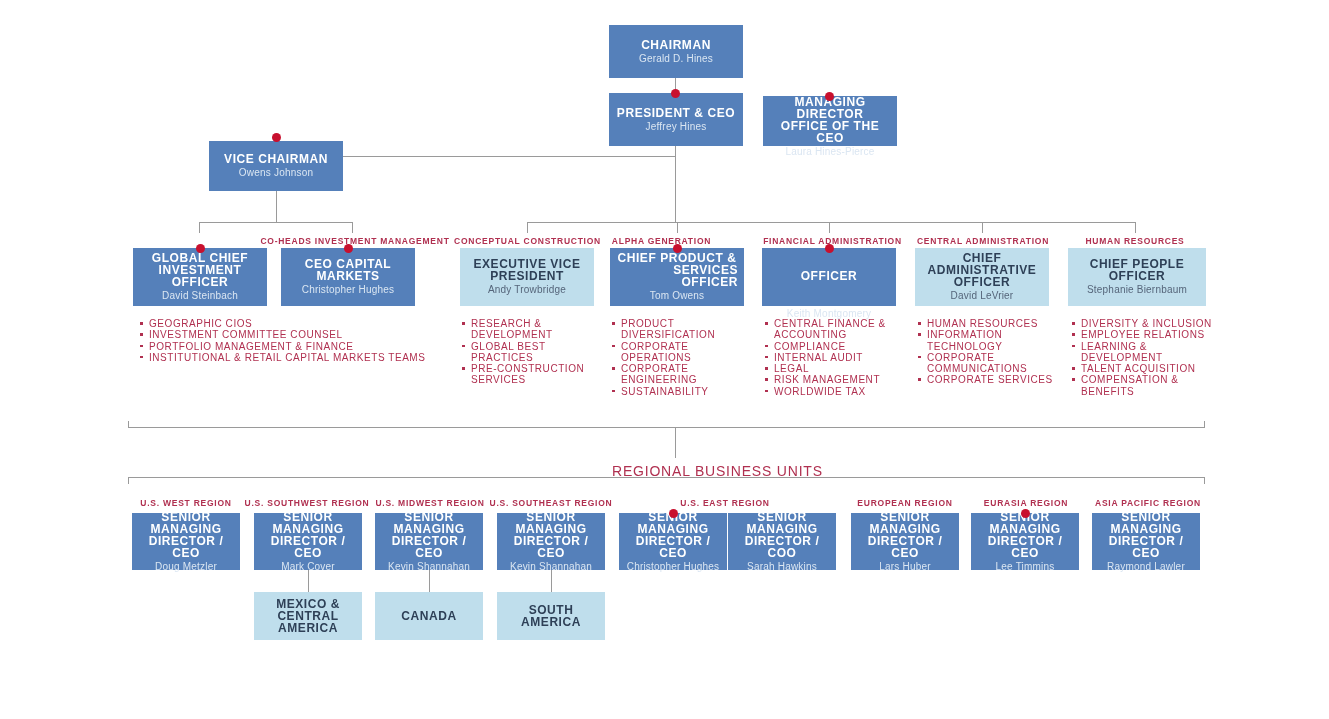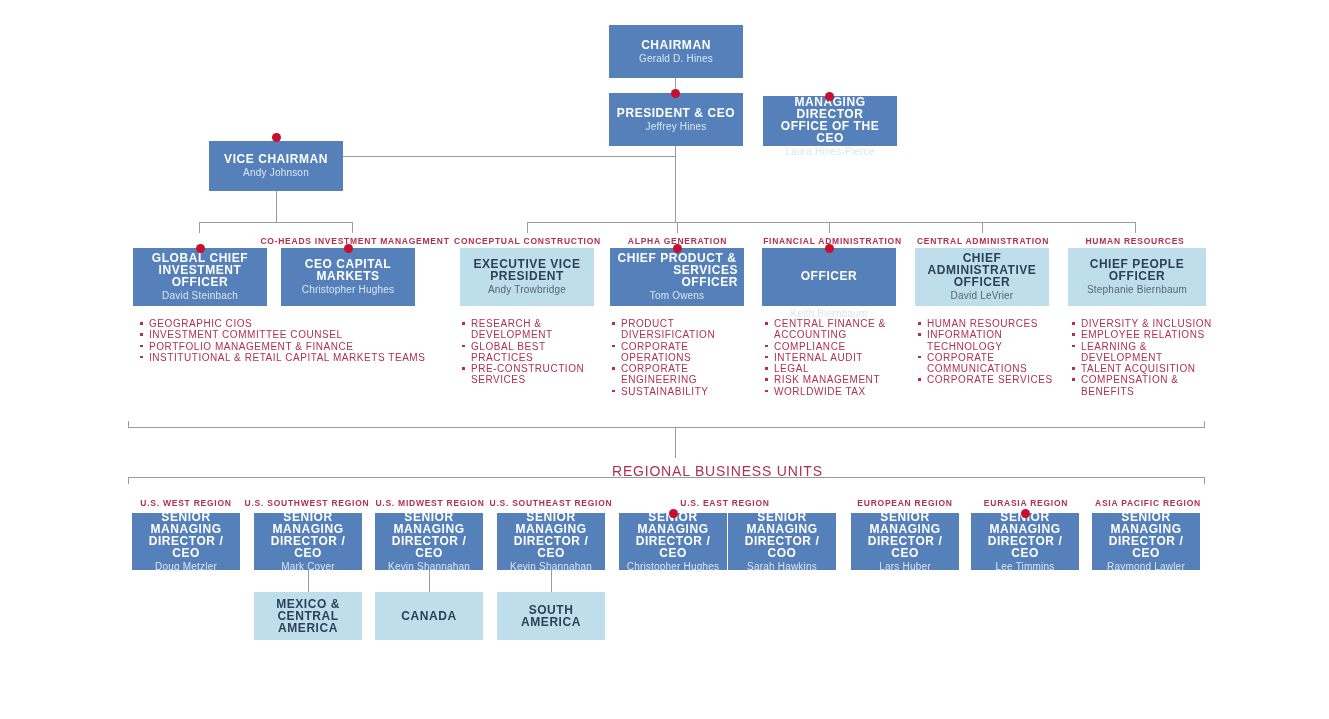--- a/index.html
+++ b/index.html
@@ -195,21 +195,21 @@
   <div class="node dark" style="left:763px; top:96px; width:134px; height:50px;">
     <div class="title">SENIOR MANAGING</div>
     <div class="title">DIRECTOR</div>
     <div class="title">OFFICE OF THE CEO</div>
     <div class="subtitle">Laura Hines-Pierce</div>
   </div>
   <div class="dot" style="left:825px; top:92px;"></div>
 
   <div class="node dark" style="left:209px; top:141px; width:134px; height:50px;">
     <div class="title">VICE CHAIRMAN</div>
-    <div class="subtitle">Andy Johnson</div>
+    <div class="subtitle">Owens Johnson</div>
   </div>
   <div class="dot" style="left:272px; top:133px;"></div>
 
   <div class="vline" style="left:675px; top:146px; height:10px;"></div>
   <div class="hline" style="left:343px; top:156px; width:333px;"></div>
 
   <div class="vline" style="left:276px; top:191px; height:31px;"></div>
   <div class="hline" style="left:199px; top:222px; width:154px;"></div>
   <div class="vline" style="left:199px; top:222px; height:11px;"></div>
   <div class="vline" style="left:352px; top:222px; height:11px;"></div>
@@ -250,40 +250,40 @@
         <div class="title">PRESIDENT</div>
         <div class="subtitle">Andy Trowbridge</div>
       </div>
       <div class="bullets" style="left: 462px; top: 318px; width: 135px;">
         <ul>
           <li>RESEARCH &amp; DEVELOPMENT</li>
           <li>GLOBAL BEST PRACTICES</li>
           <li>PRE-CONSTRUCTION SERVICES</li>
         </ul>
       </div>
-      <div class="dept-label" style="left: 605px; top: 236px; width: 145px;">ALPHA GENERATION</div>
+      <div class="dept-label" style="left: 589px; top: 236px; width: 145px;">ALPHA GENERATION</div>
       <div class="node dark" style="left: 610px; top: 248px; width: 134px; height: 58px; text-align: right;">
         <div class="title">CHIEF PRODUCT &amp;</div>
         <div class="title">SERVICES OFFICER</div>
         <div class="subtitle">Tom Owens</div>
       </div>
       <div class="dot" style="left: 672.5px; top: 244px;"></div>
       <div class="bullets" style="left: 612px; top: 318px; width: 140px;">
         <ul>
           <li>PRODUCT DIVERSIFICATION</li>
           <li>CORPORATE OPERATIONS</li>
           <li>CORPORATE ENGINEERING</li>
           <li>SUSTAINABILITY</li>
         </ul>
       </div>
       <div class="dept-label" style="left: 745px; top: 236px; width: 175px;">FINANCIAL ADMINISTRATION</div>
       <div class="node dark" style="left: 762px; top: 248px; width: 134px; height: 58px; gap: 24px;">
         <div class="title">CHIEF FINANCIAL</div>
         <div class="title">OFFICER</div>
-        <div class="subtitle">Keith Biernbaum</div>
+        <div class="subtitle">Keith Montgomery</div>
       </div>
       <div class="dot" style="left: 824.5px; top: 244px;"></div>
       <div class="bullets" style="left: 765px; top: 318px; width: 135px;">
         <ul>
           <li>CENTRAL FINANCE &amp; ACCOUNTING</li>
           <li>COMPLIANCE</li>
           <li>INTERNAL AUDIT</li>
           <li>LEGAL</li>
           <li>RISK MANAGEMENT</li>
           <li>WORLDWIDE TAX</li>

